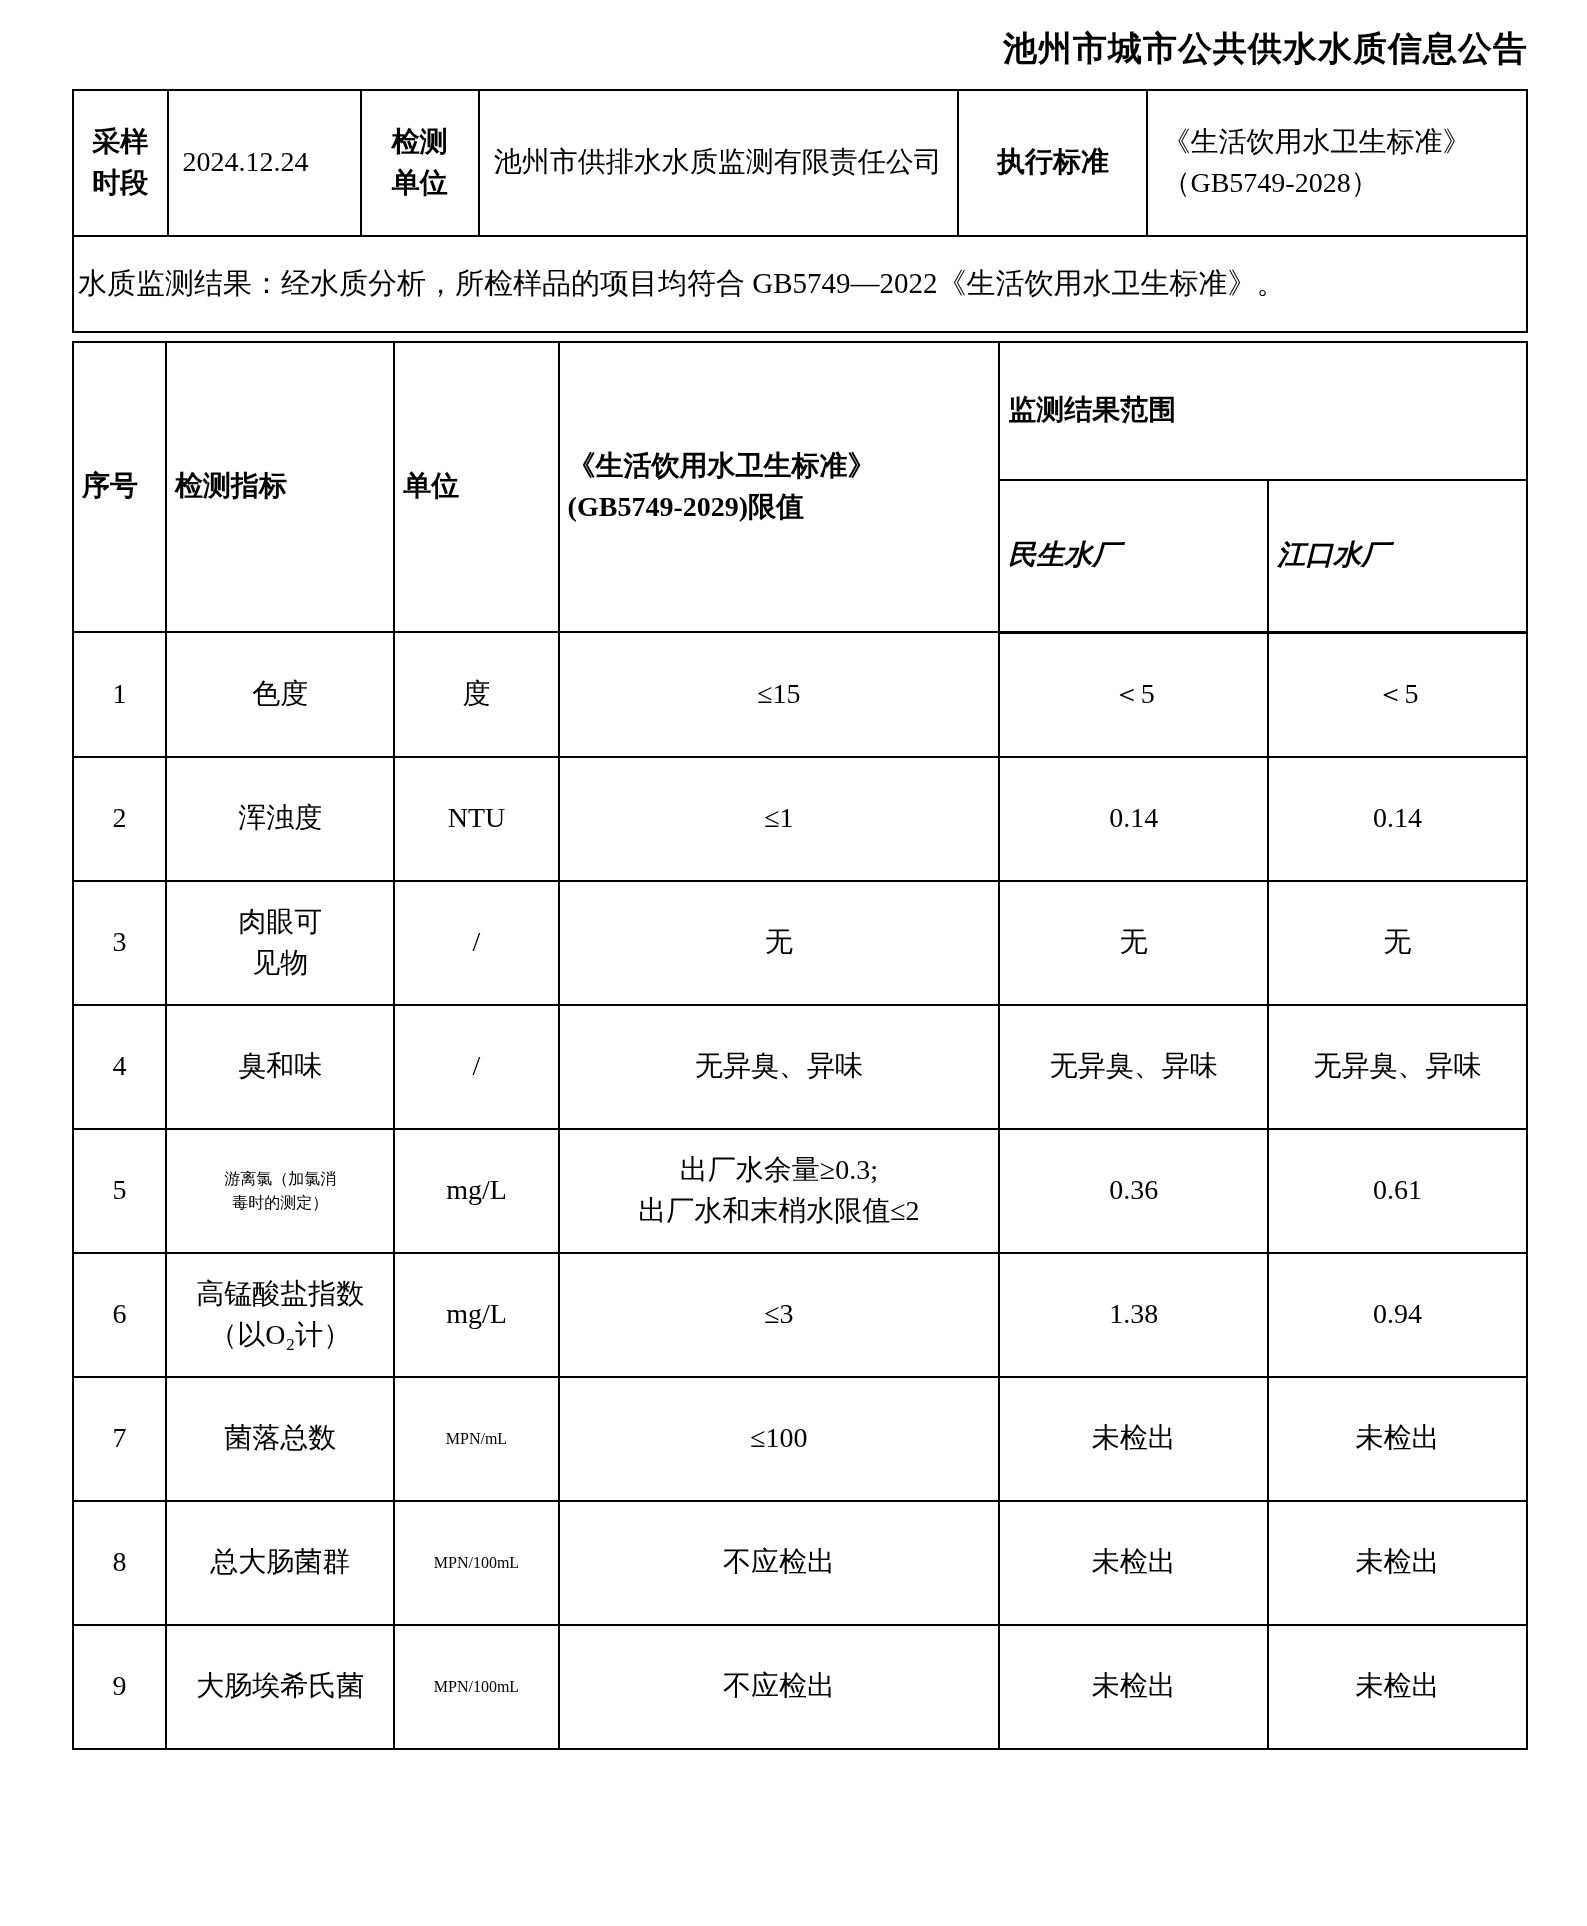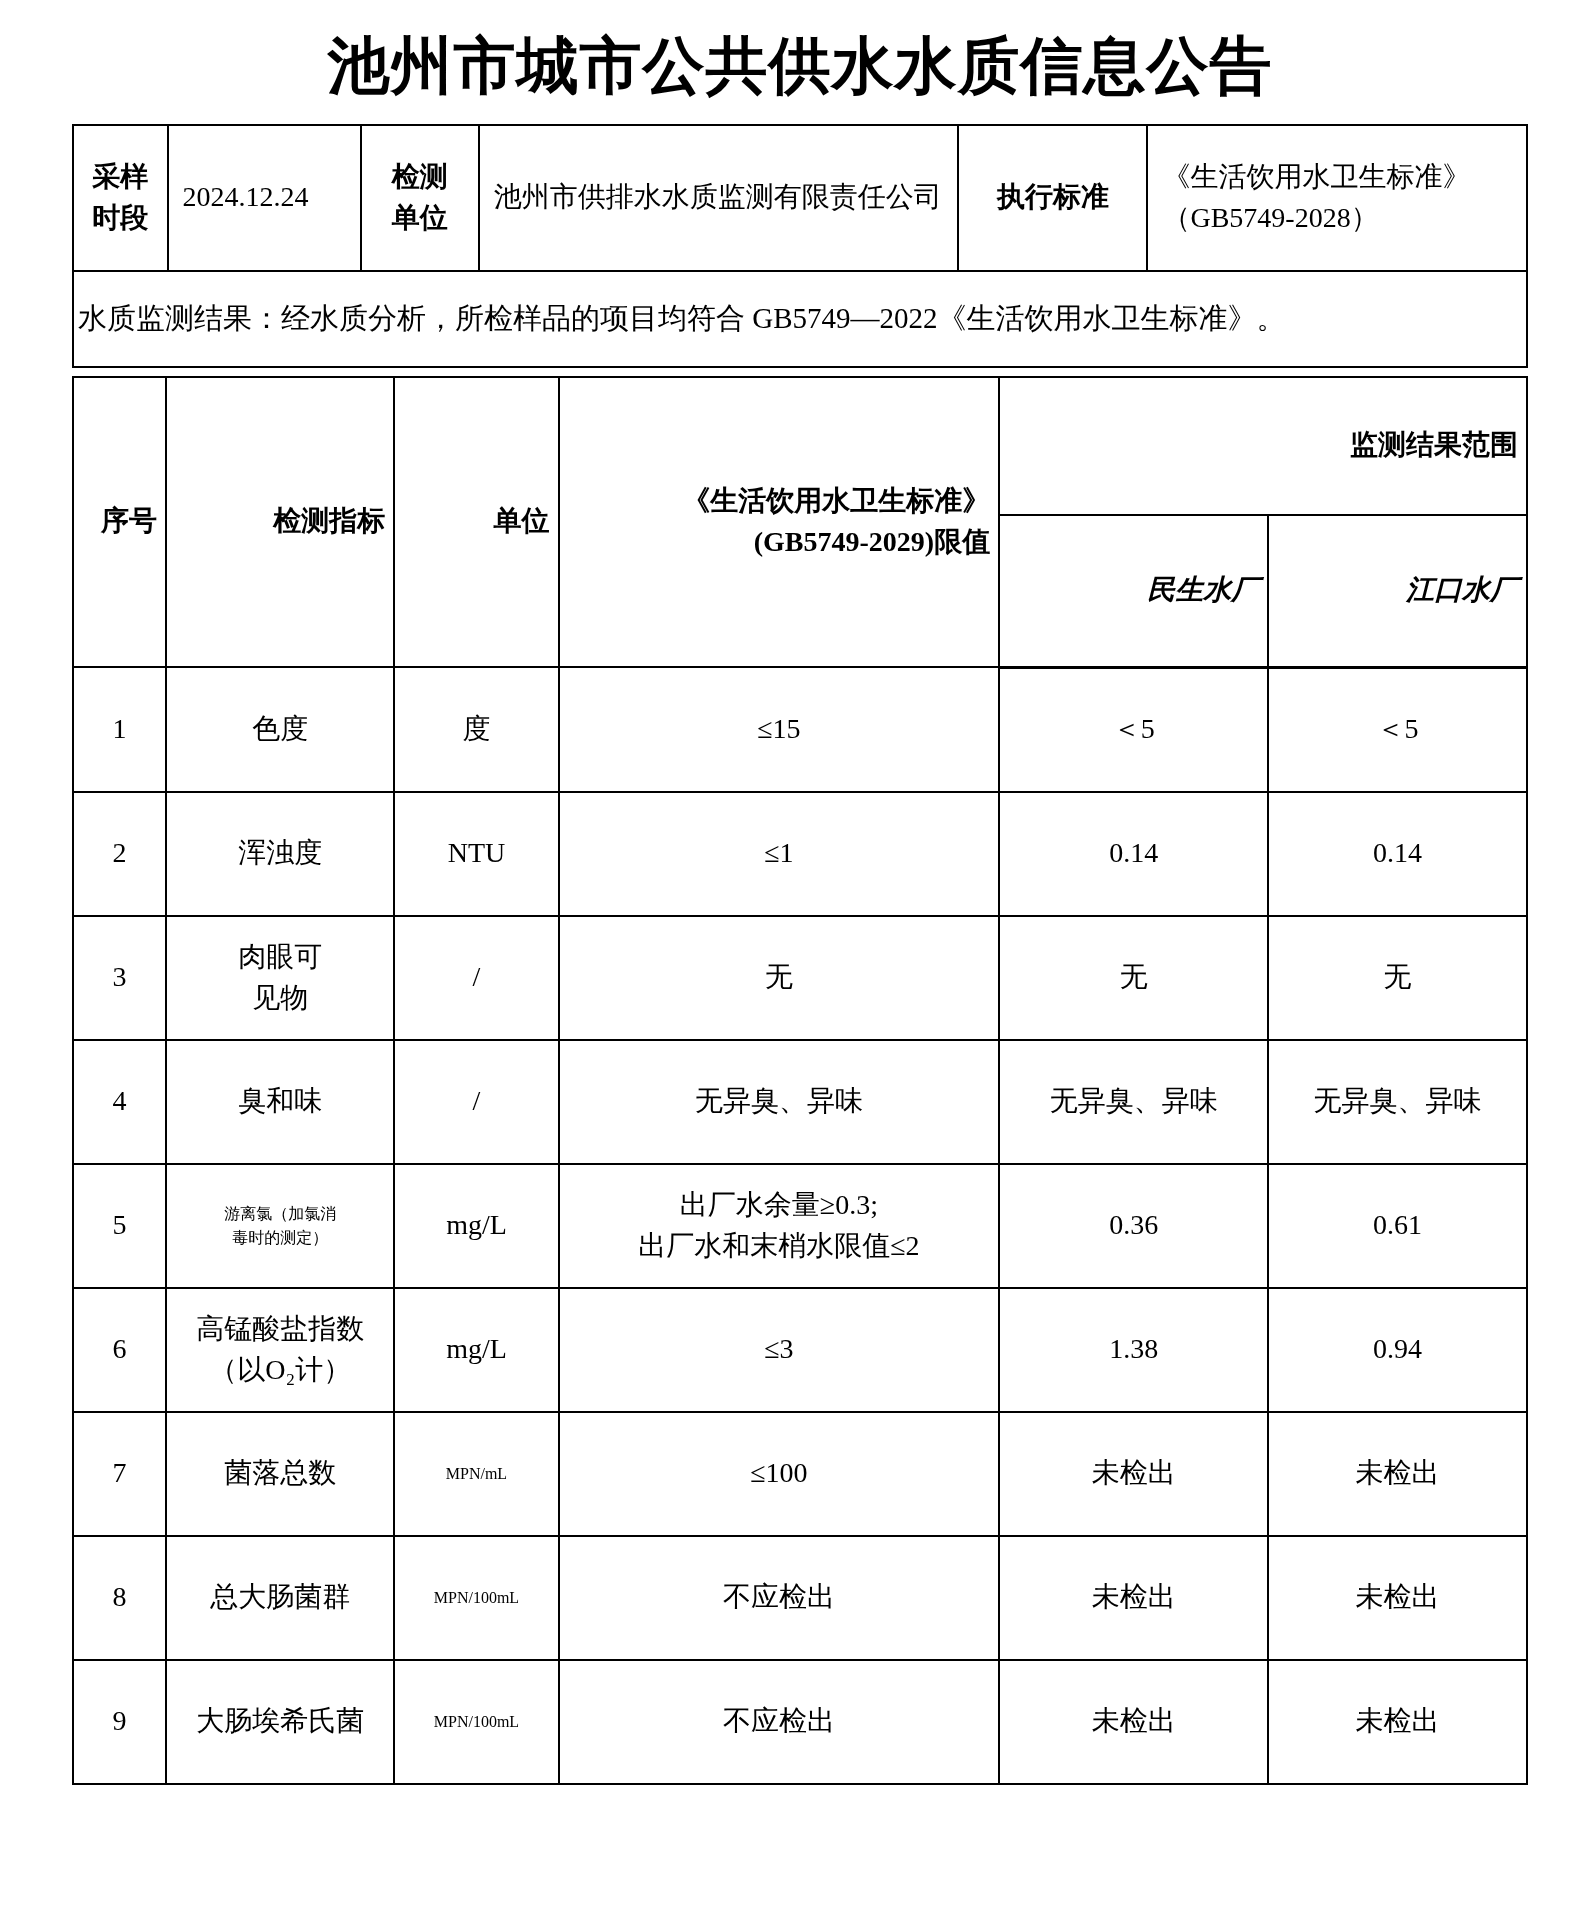--- a/index.html
+++ b/index.html
@@ -6,22 +6,22 @@
   body{
     width:1587px;
     min-height:1926px;
     box-sizing:border-box;
     padding:26px 59px 36px 72px;
     font-family:"Liberation Serif","DejaVu Serif",serif;
     color:#000;
   }
   .doc-title{
     margin:2px 0 18px 0;
-    text-align:center;
-    font-size:62px;
+    text-align:right;
+    font-size:34px;
     font-weight:700;
     letter-spacing:1px;
     line-height:1.25;
   }
   table{
     width:100%;
     border-collapse:collapse;
     table-layout:fixed;
   }
   td,th{
@@ -49,21 +49,21 @@
   .info-table .r3 td{ height:86px; }
   .statement-cell{
     text-align:left;
     font-size:29px;
     padding-left:4px;
   }
   
   .main-table{ margin-top:8px; }
   .main-table th{
     font-weight:700;
-    text-align:right;
+    text-align:left;
     margin-left:45px;
   }
   .main-table td{ text-align:center; }
   .main-table .hdr-top th{ height:128px; }
   .main-table .hdr-sub th{ height:142px; border-bottom-width:3px;font-style:italic; }
   .main-table .datarow td{ height:114px; }
   .sz-sm{ font-size:16px; }
 </style>
 </head>
 <body>

